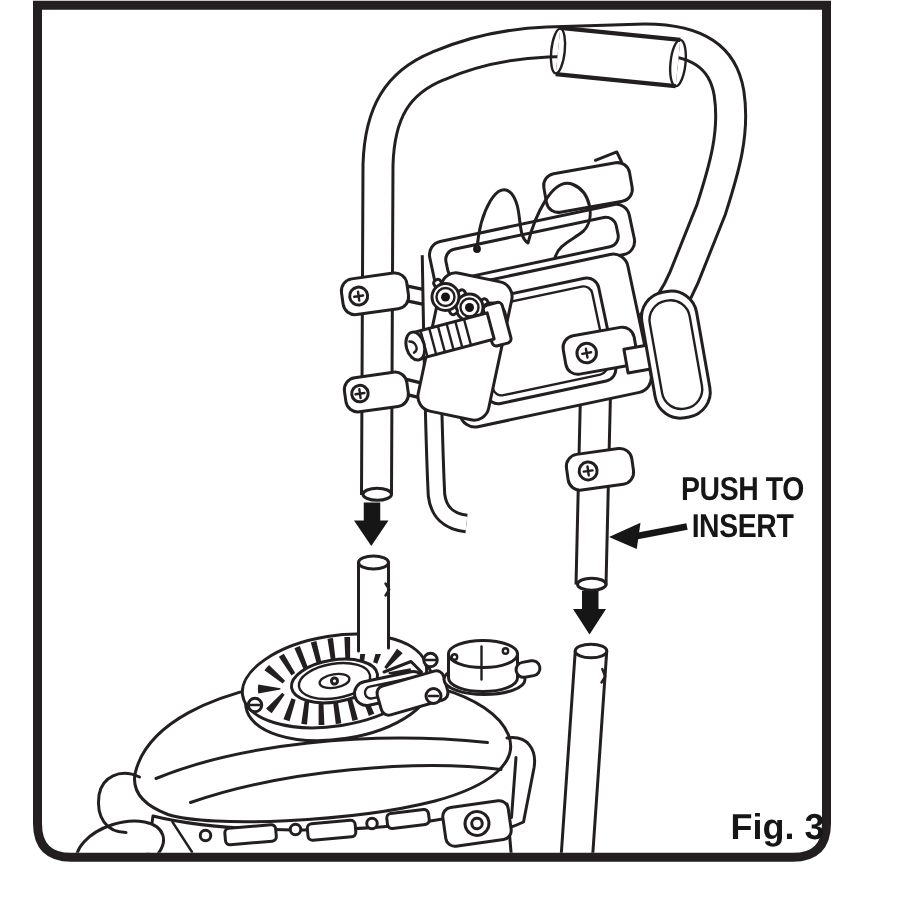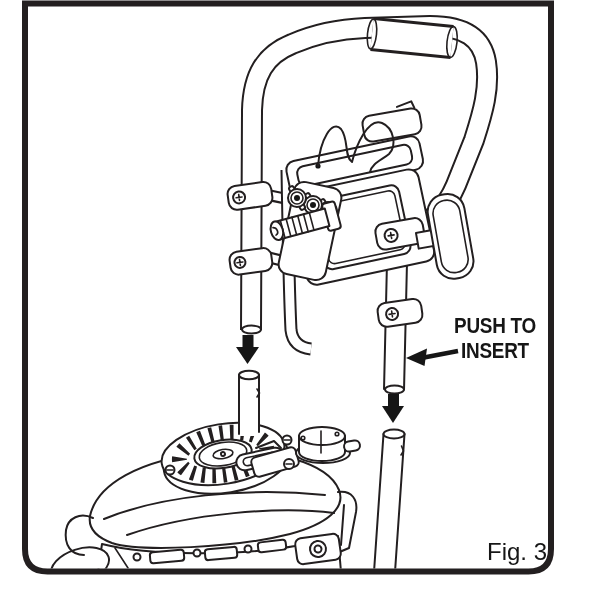--- a/index.html
+++ b/index.html
@@ -13,21 +13,21 @@
   .callout {
     position:absolute; left:433px; top:313px; width:124px;
     text-align:center; color:var(--arrow);
     font-weight:700; font-size:22px; line-height:25px;
     letter-spacing:-0.3px;
     transform:scaleX(0.86); transform-origin:50% 0;
     white-space:nowrap;
   }
   .figlabel {
     position:absolute; left:487px; top:538px; width:70px;
-    color:var(--arrow); font-size:24px; font-weight:400;
+    color:var(--arrow); font-size:24px; font-weight:700;
   }
   
   .ln { fill:none; stroke:var(--ink); stroke-width:2; stroke-linejoin:round; stroke-linecap:round; }
   .th { fill:none; stroke:var(--ink); stroke-width:1.6; stroke-linejoin:round; stroke-linecap:round; }
   .wh { fill:#fff; stroke:var(--ink); stroke-width:2; stroke-linejoin:round; }
   .tB { fill:none; stroke:var(--ink); stroke-linecap:butt; }
   .tW { fill:none; stroke:#fff; stroke-linecap:butt; }
   .ar { fill:var(--arrow); stroke:none; }
   .wf { fill:#fff; stroke:none; }
 </style>

